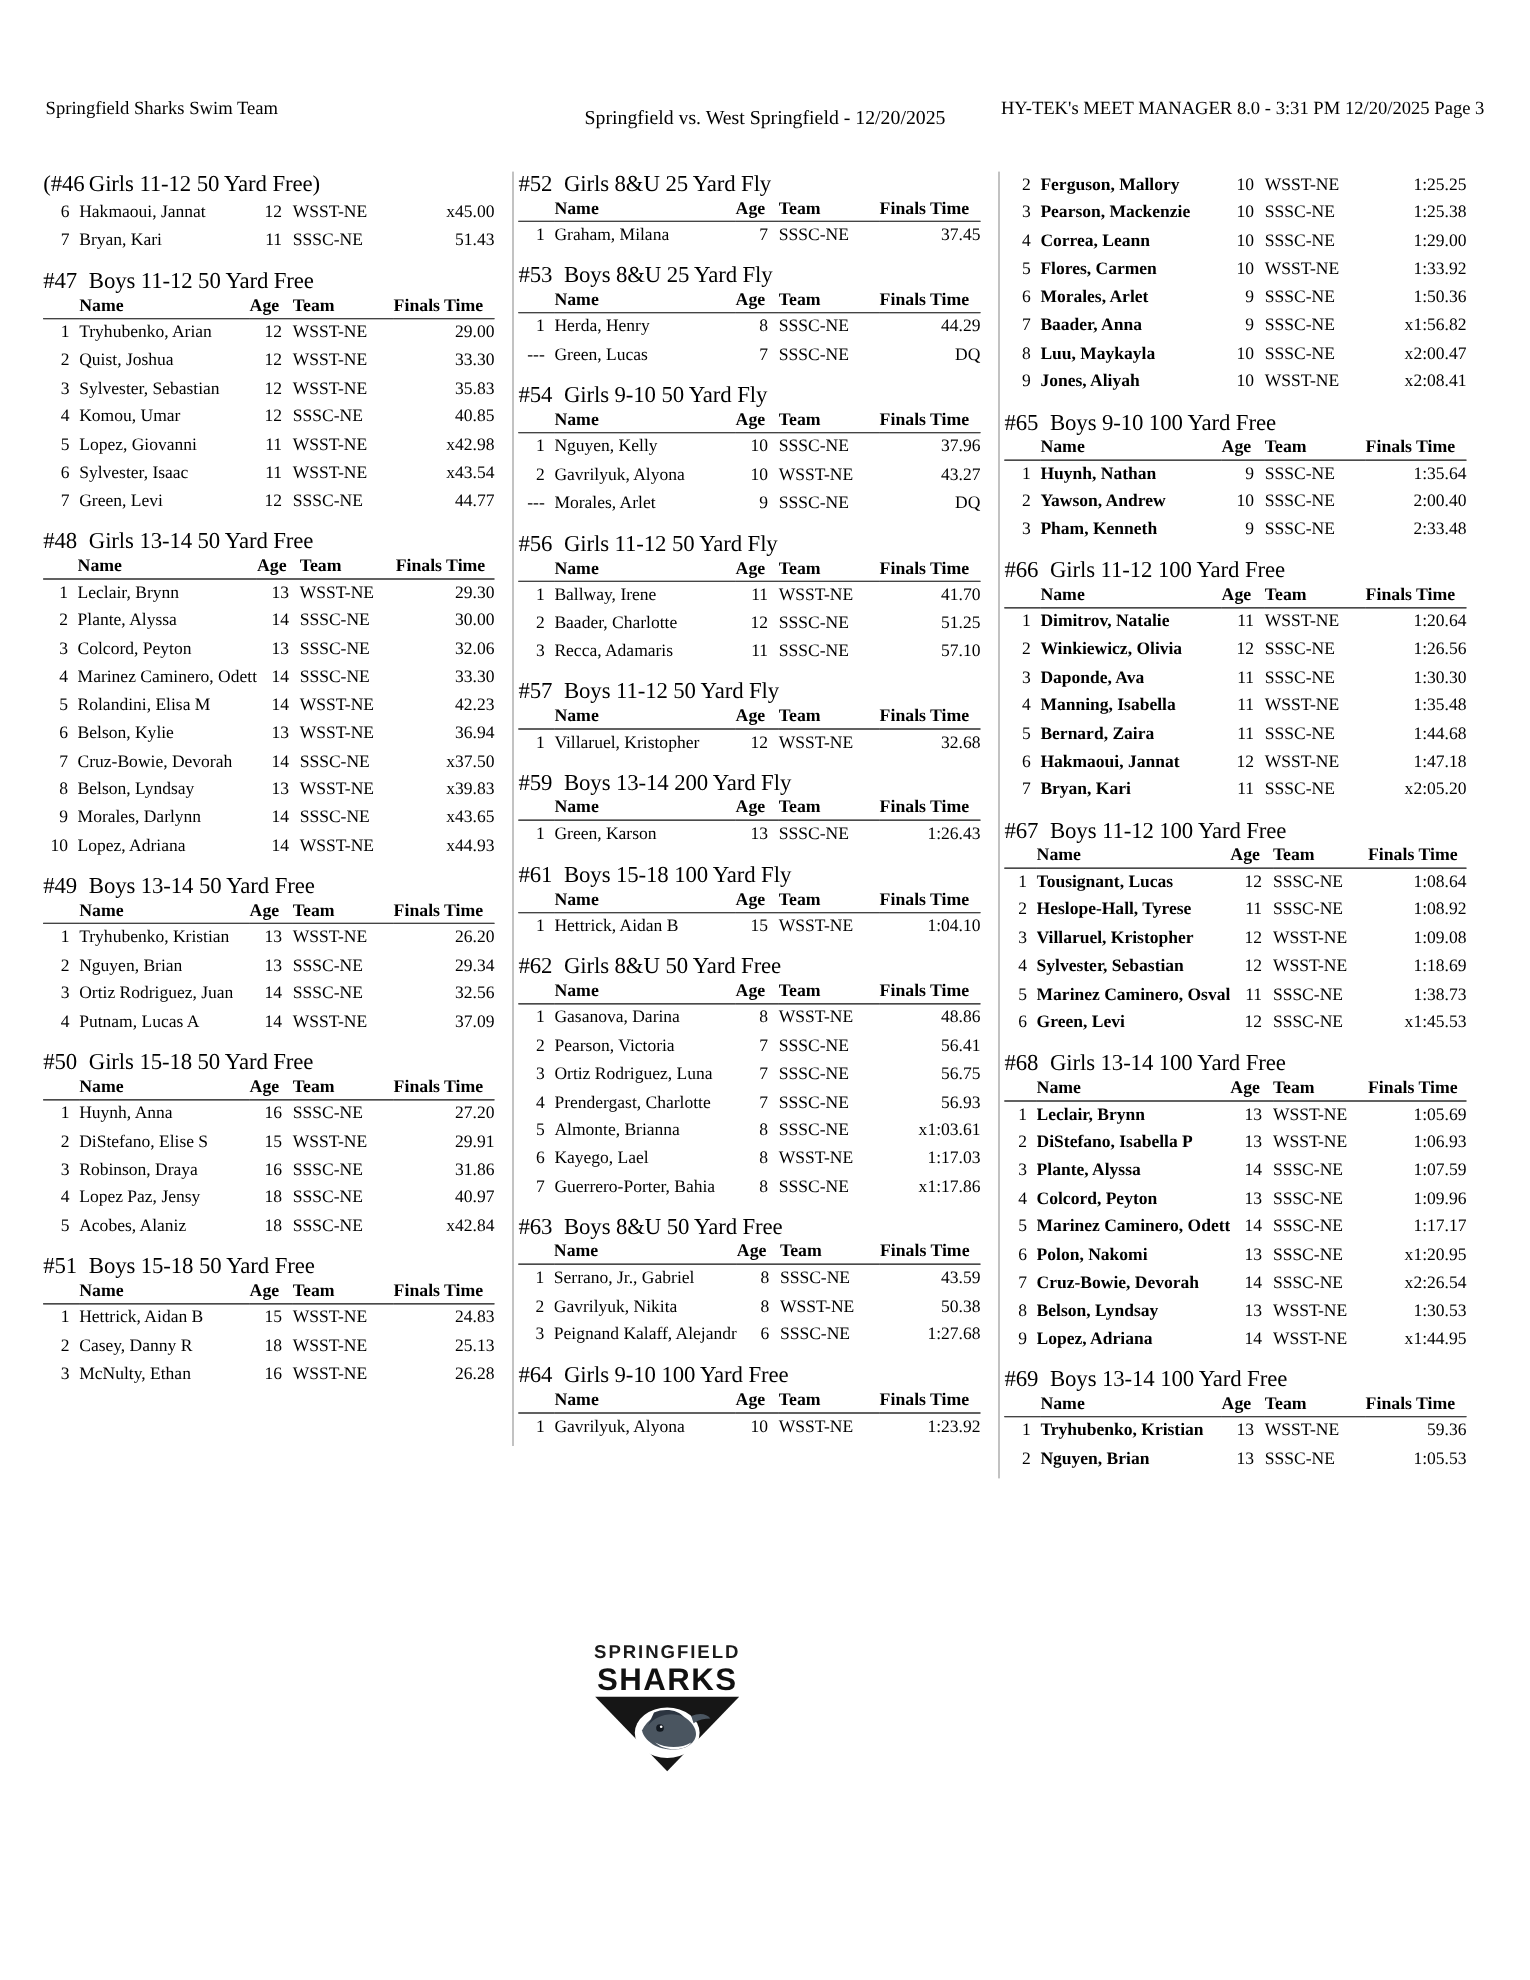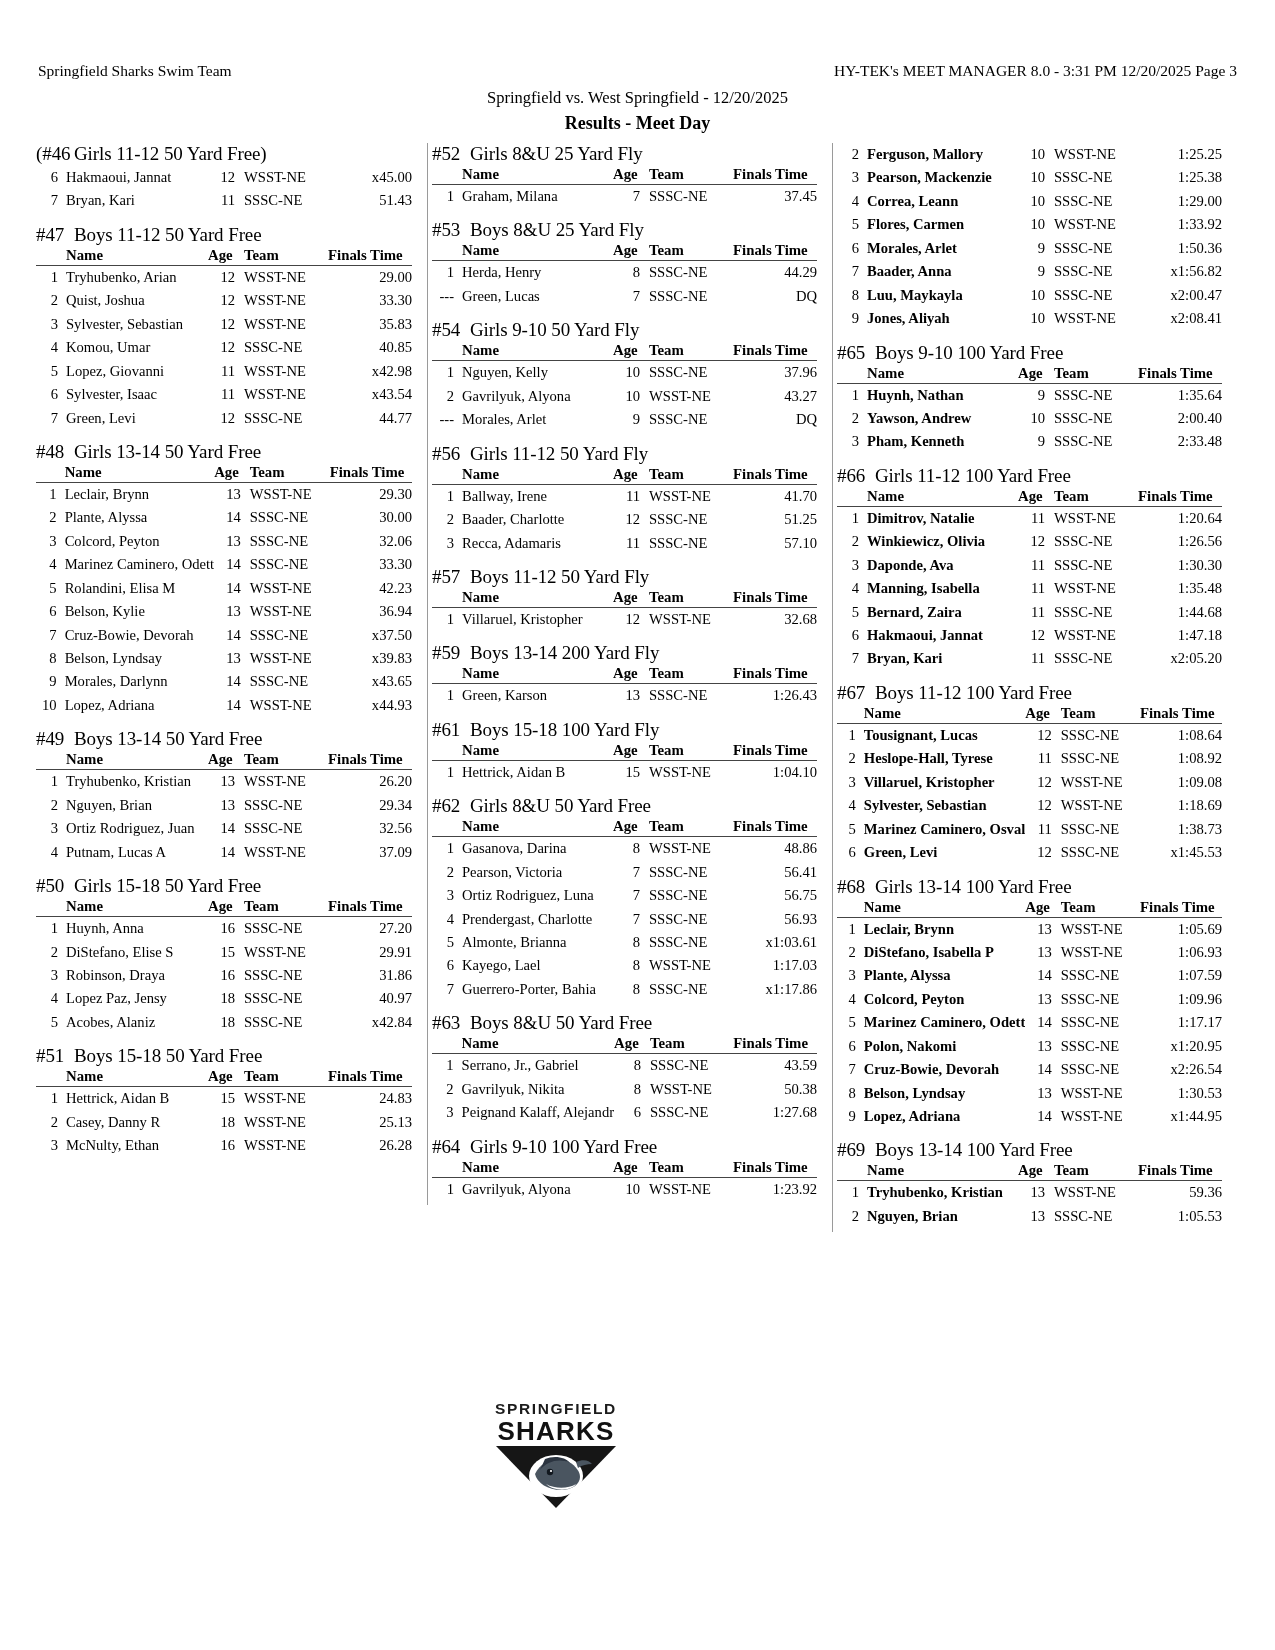--- a/index.html
+++ b/index.html
@@ -25,21 +25,21 @@
   .hdr-row {
     position: absolute;
     top: 62px;
     left: 38px;
     right: 38px;
     display: flex;
     justify-content: space-between;
     align-items: baseline;
     font-size: 15.5px;
   }
-  .hdr-left { white-space: nowrap; }
+  .hdr-left { white-space: nowrap; margin-top: 20px; }
   .hdr-right { white-space: nowrap; }
 
   .meet-title {
     position: absolute;
     top: 88px;
     left: 0;
     width: 1275px;
     text-align: center;
     font-weight: normal;
     font-size: 16.5px;
@@ -124,39 +124,38 @@
     text-overflow: clip;
     white-space: nowrap;
   }
   .col.mid .nameclip { max-width: 190px; }
   .col.right .nameclip { max-width: 196px; font-weight: bold; }
 
   
   .logo-wrap {
     position: absolute;
     left: 0;
-    top: 1392px;
+    top: 1360px;
     width: 1111px;
     display: flex;
     justify-content: center;
   }
   .logo { width: 136px; height: 118px; }
 </style>
 </head>
 <body>
 
 <div class="page">
 
   <div class="hdr-row">
     <div class="hdr-left">Springfield Sharks Swim Team</div>
     <div class="hdr-right">HY-TEK's MEET MANAGER 8.0 - 3:31 PM  12/20/2025  Page 3</div>
   </div>
 
   <div class="meet-title">Springfield vs. West Springfield - 12/20/2025</div>
-  <div class="results-title">Results - Meet Day</div>
 
   <div class="columns" id="columns">
       <div class="col left">
         <div class="event">
           <div class="event-title"><span class="evnum">(#46</span><span>Girls 11-12 50 Yard Free)</span></div>
           <table class="res">
             <tbody>
               <tr>
                 <td class="c-place">6</td>
                 <td class="c-name">

